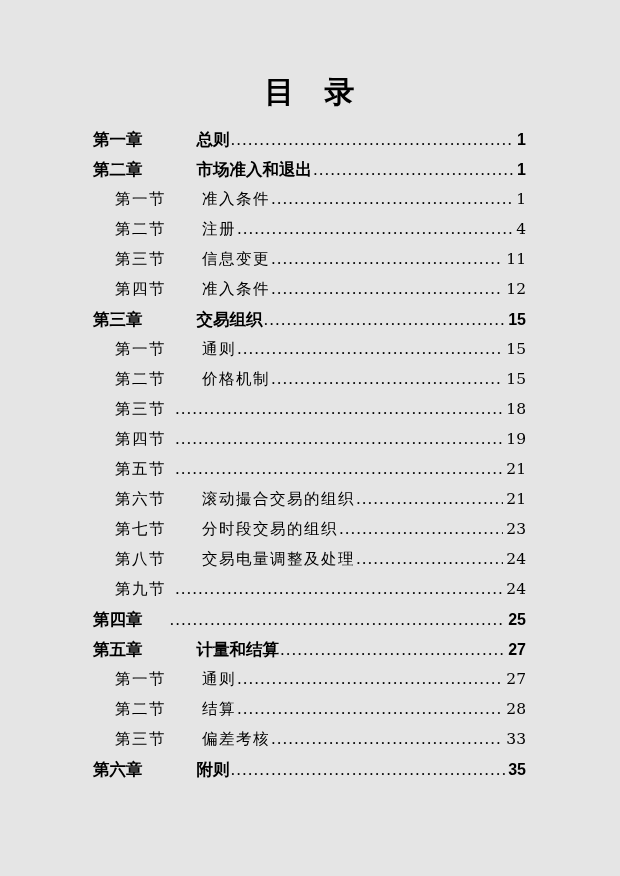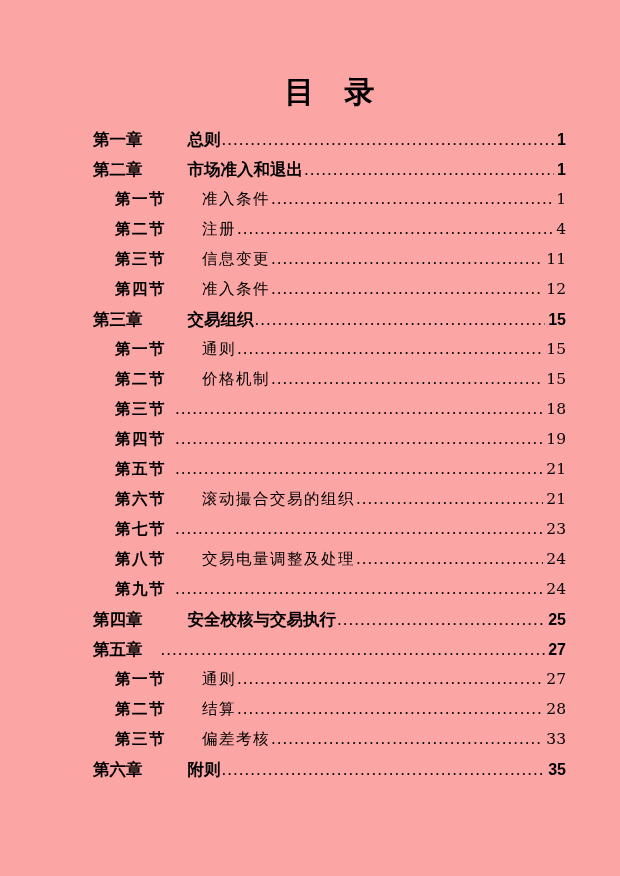--- a/index.html
+++ b/index.html
@@ -10,22 +10,22 @@
   body {
     width: 620px;
     height: 876px;
     overflow: hidden;
     color: #000000;
   }
   .page {
     box-sizing: border-box;
     width: 620px;
     height: 876px;
-    padding: 76px 54px 0 93px;
-    background: #fca5a5;
+    padding: 76px 94px 0 93px;
+    background: #e5e5e5;
   }
   .toc-title {
     margin: 0 0 16px 0;
     text-align: center;
     font-family: "DejaVu Serif", "Liberation Serif", serif;
     font-size: 30px;
     font-weight: bold;
     line-height: 32px;
     color: #000000;
   }
@@ -47,22 +47,22 @@
   .toc-row.section {
     font-family: "DejaVu Serif", "Liberation Serif", serif;
     font-weight: normal;
     font-size: 15.5px;
     padding-left: 22px;
     letter-spacing: 1.5px;
   }
   .toc-num {
     flex: none;
   }
-  .chapter .toc-num { margin-right: 17px; }
-  .section .toc-num { margin-right: 8px; font-weight: bold; }
+  .chapter .toc-num { margin-right: 26px; }
+  .section .toc-num { margin-right: 8px; }
   .toc-label {
     flex: none;
     margin-left: 28px;
   }
   .dot-leader {
     flex: 1 1 auto;
     overflow: hidden;
     white-space: nowrap;
     margin: 0 3px 0 1px;
     font-family: "DejaVu Serif", "Liberation Serif", serif;
@@ -157,42 +157,43 @@
     <span class="toc-page">21</span>
   </div>
       <div class="toc-row section">
     <span class="toc-num">第六节</span>
     <span class="toc-label">滚动撮合交易的组织</span>
     <span class="dot-leader"></span>
     <span class="toc-page">21</span>
   </div>
       <div class="toc-row section">
     <span class="toc-num">第七节</span>
+    <span class="toc-label">分时段交易的组织</span>
     <span class="dot-leader"></span>
     <span class="toc-page">23</span>
   </div>
       <div class="toc-row section">
     <span class="toc-num">第八节</span>
     <span class="toc-label">交易电量调整及处理</span>
     <span class="dot-leader"></span>
     <span class="toc-page">24</span>
   </div>
       <div class="toc-row section">
     <span class="toc-num">第九节</span>
     <span class="dot-leader"></span>
     <span class="toc-page">24</span>
   </div>
       <div class="toc-row chapter">
     <span class="toc-num">第四章</span>
-    <span class="toc-label">安全校核与交易执行</span>
     <span class="dot-leader"></span>
     <span class="toc-page">25</span>
   </div>
       <div class="toc-row chapter">
     <span class="toc-num">第五章</span>
+    <span class="toc-label">计量和结算</span>
     <span class="dot-leader"></span>
     <span class="toc-page">27</span>
   </div>
       <div class="toc-row section">
     <span class="toc-num">第一节</span>
     <span class="toc-label">通则</span>
     <span class="dot-leader"></span>
     <span class="toc-page">27</span>
   </div>
       <div class="toc-row section">

